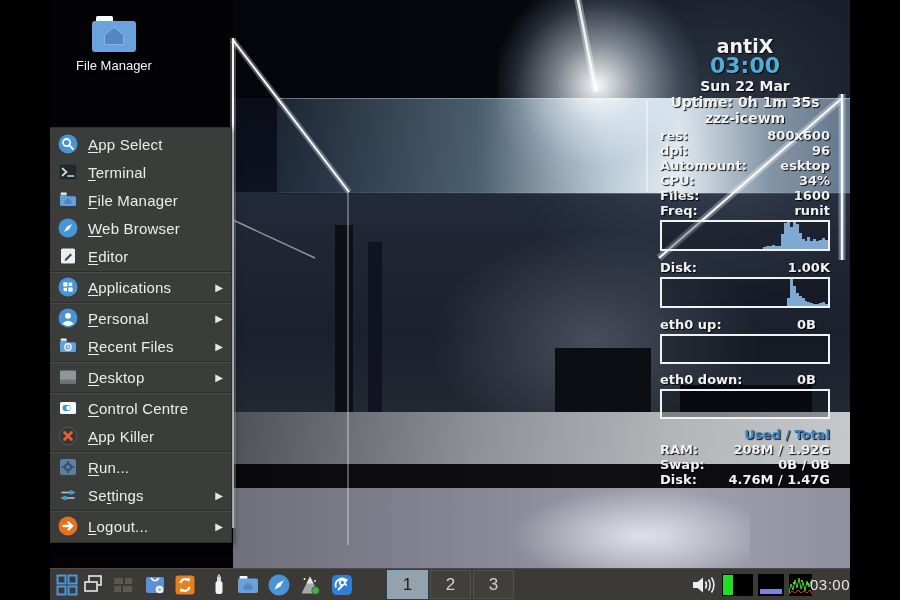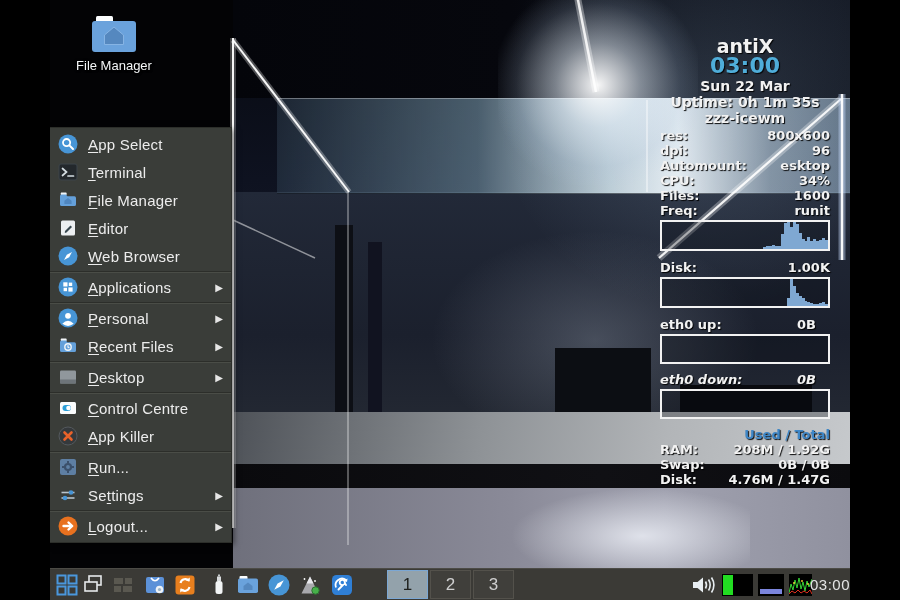--- a/index.html
+++ b/index.html
@@ -56,21 +56,21 @@
   .ck-time{font-size:22px;line-height:24px;color:var(--time-blue,#4fadd9);}
   .ck-date,.ck-uptime,.ck-session{font-size:14px;line-height:16px;}
   .ck-rows{margin-top:2px;}
   .ck-row{display:flex;justify-content:space-between;line-height:15px;}
   .ck-row .v{text-align:right;}
   .ck-row.pad-val .v{padding-right:14px;}
   .ck-graph{margin-top:2px;height:27px;border:2px solid #f2f2f2;background:rgba(8,10,16,.30);
             display:flex;align-items:flex-end;overflow:hidden;}
   .ck-graph.eth{height:26px;}
   .gbar{flex:1 1 auto;background:var(--graph-bar,#7fa8d2);}
-  .ck-gap8{margin-top:8px;font-style:italic;}
+  .ck-gap8{margin-top:8px;}
   .ck-gap9{margin-top:9px;}
   .ck-usedtotal{margin-top:8px;text-align:right;color:var(--usage-blue,#3f87c7);line-height:15px;}
 
   
   .taskbar{position:absolute;left:0;right:0;top:568px;height:32px;background:#3b3a36;
            border-top:1px solid #4c4b46;box-sizing:border-box;z-index:20;}
   .tb-launcher{position:absolute;top:4px;width:24px;height:24px;}
   .tb-launcher svg{width:24px;height:24px;display:block;}
   .ws{position:absolute;top:1px;height:29px;width:41px;box-sizing:border-box;
       display:flex;align-items:center;justify-content:center;font-size:17px;}
@@ -339,34 +339,34 @@
               <rect x="2.8" y="2.6" width="5.8" height="2.6" rx="0.6" fill="#f2f6f9"></rect>
               <path d="M2 6 q0-1.6 1.6-1.6 h4.2 l1.6 1.9 h7 q1.6 0 1.6 1.6 v6.6 q0 1.6-1.6 1.6 H3.6 Q2 16.1 2 14.5 z" fill="#64a0da"></path>
               <path d="M10 8 L13.6 10.8 v3.2 h-7.2 v-3.2 z" fill="#4f86bf"></path>
             </svg>
           </span>
           <span class="mi-label"><span class="mn">F</span>ile Manager</span>
         </div>
         <div class="menu-item">
           <span class="mi-icon">
             <svg viewBox="0 0 20 20">
+              <circle cx="10" cy="10" r="9.5" fill="#4795d6"></circle>
+              <path d="M14 6 L11.2 11.2 L6 14 L8.8 8.8 Z" fill="#fff"></path>
+            </svg>
+          </span>
+          <span class="mi-label"><span class="mn">W</span>eb Browser</span>
+        </div>
+        <div class="menu-item">
+          <span class="mi-icon">
+            <svg viewBox="0 0 20 20">
               <rect x="3" y="2.5" width="14" height="15" rx="1.5" fill="#eceff1"></rect>
               <path d="M7 13 L12.5 7.5 L14 9 L8.5 14.5 L6.8 15 Z" fill="#37474f"></path>
             </svg>
           </span>
           <span class="mi-label"><span class="mn">E</span>ditor</span>
-        </div>
-        <div class="menu-item">
-          <span class="mi-icon">
-            <svg viewBox="0 0 20 20">
-              <circle cx="10" cy="10" r="9.5" fill="#4795d6"></circle>
-              <path d="M14 6 L11.2 11.2 L6 14 L8.8 8.8 Z" fill="#fff"></path>
-            </svg>
-          </span>
-          <span class="mi-label"><span class="mn">W</span>eb Browser</span>
         </div>
         <div class="menu-sep"></div>
         <div class="menu-item">
           <span class="mi-icon">
             <svg viewBox="0 0 20 20">
               <circle cx="10" cy="10" r="9.5" fill="#4795d6"></circle>
               <rect x="5.3" y="5.3" width="4.2" height="4.2" fill="#fff"></rect>
               <rect x="10.8" y="5.6" width="3.4" height="3.4" fill="#fff"></rect>
               <rect x="5.6" y="10.8" width="3.4" height="3.4" fill="#fff"></rect>
               <rect x="10.4" y="10.4" width="4.2" height="4.2" fill="#fff"></rect>

